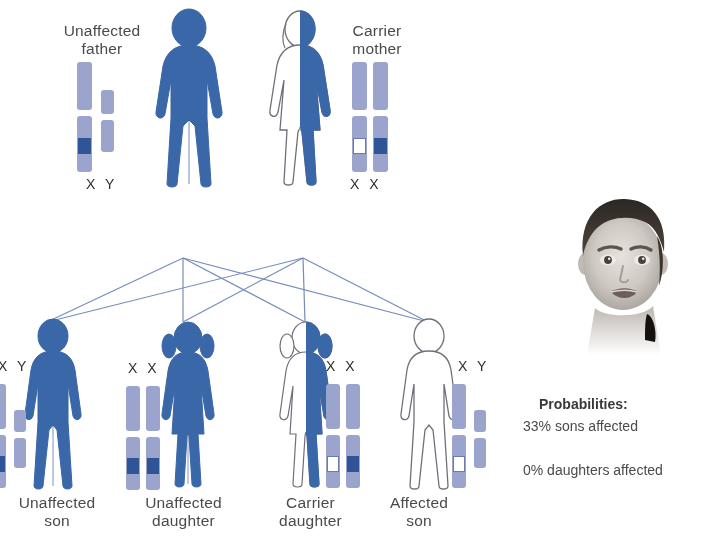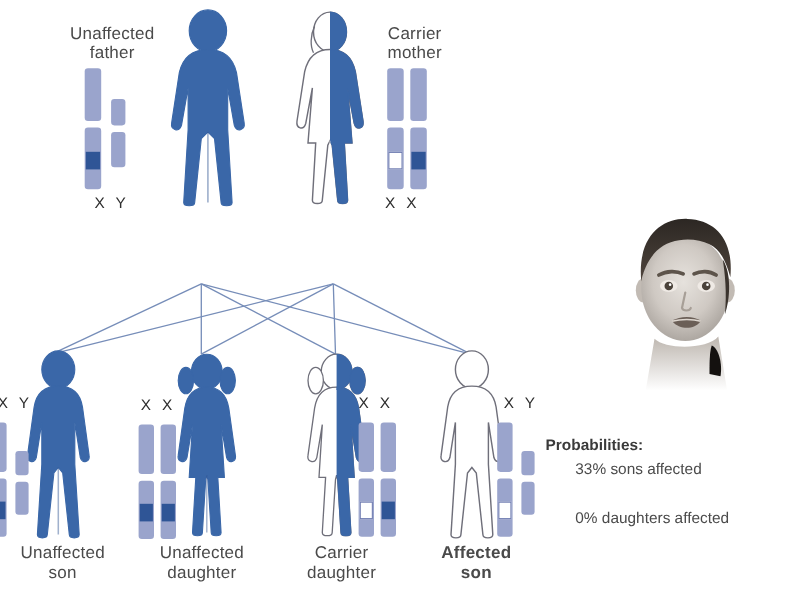--- a/index.html
+++ b/index.html
@@ -290,21 +290,21 @@
     <div class="chrom" style="left:0;top:0;width:14px;height:104px;">
       <div class="arm" style="top:0;height:45px;"></div>
       <div class="arm" style="top:51px;height:53px;"></div>
       <div class="band open" style="top:72px;"></div>
     </div>
     <div class="chrom" style="left:22px;top:26px;width:12px;height:58px;">
       <div class="arm" style="top:0;height:22px;"></div>
       <div class="arm" style="top:28px;height:30px;"></div>
     </div>
   </div>
-  <div class="lbl" style="left:378px;top:494px;width:110px;font-weight:bold;">Affected
+  <div class="lbl" style="left:364px;top:494px;width:110px;">Affected
 son</div>
 
 
   <div class="photo" style="left:565px;top:190px;width:120px;height:165px;">
     <svg viewBox="0 0 120 165" style="width:100%;height:100%;display:block;">
       <defs>
         <radialGradient id="faceg" cx="48%" cy="44%" r="58%">
           <stop offset="0%" stop-color="#e6e2dd"></stop>
           <stop offset="60%" stop-color="#cfc9c3"></stop>
           <stop offset="100%" stop-color="#aaa49e"></stop>
@@ -342,17 +342,17 @@
 
       <path d="M58 76 L55 90 C56 93 62 93 63 90" stroke="#a79f97" stroke-width="2" fill="none" stroke-linecap="round"></path>
 
       <path d="M46 102 C53 97 66 97 72 102 C66 110 53 110 46 102 Z" fill="#6b5f57"></path>
       <path d="M46 102 C54 100 65 100 72 102" stroke="#ded7d0" stroke-width="1.4" fill="none"></path>
 
       <path d="M82 124 C88 126 92 140 90 152 L80 150 C80 140 80 130 82 124 Z" fill="#14110f"></path>
     </svg>
   </div>
 
-  <div class="prob-title" style="left:496px;top:396px;">Probabilities:</div>
+  <div class="prob-title" style="left:539px;top:396px;">Probabilities:</div>
   <div class="prob-line" style="left:523px;top:418px;">33% sons affected</div>
   <div class="prob-line" style="left:523px;top:462px;">0% daughters affected</div>
 
 </div>
 
 </body></html>

